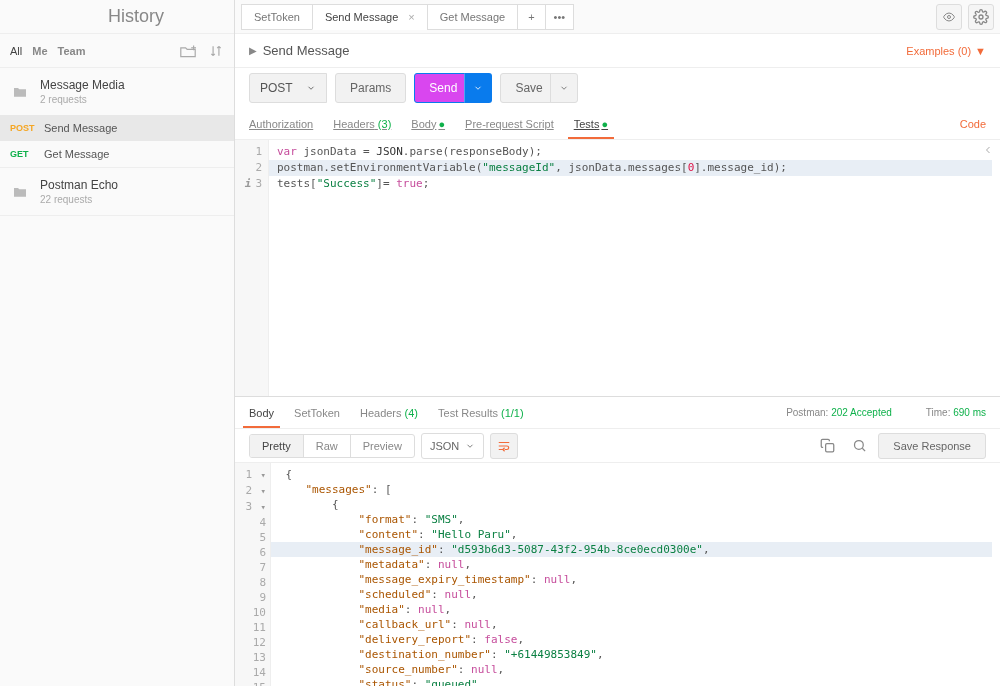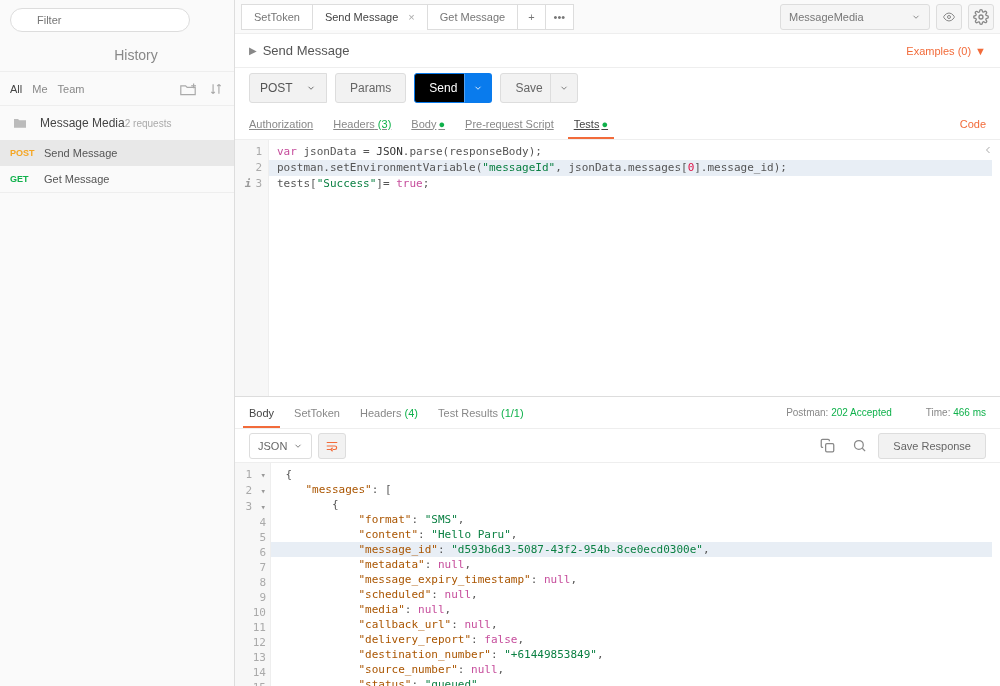--- a/index.html
+++ b/index.html
@@ -4,31 +4,31 @@
 <style>
 * { box-sizing: border-box; margin: 0; padding: 0; }
 body { font-family: -apple-system, BlinkMacSystemFont, "Segoe UI", Arial, sans-serif; font-size: 12px; color: #555; background: #fff; overflow: hidden; }
 .app { display: flex; width: 1000px; height: 686px; }
 .sidebar { width: 235px; border-right: 1px solid #ddd; display: flex; flex-direction: column; background: #fafafa; }
 .filter-row { padding: 8px 10px 6px; display: flex; align-items: center; }
 .filter-input { flex: 1; height: 24px; border: 1px solid #ddd; border-radius: 12px; padding: 0 10px 0 26px; font-size: 11px; color: #888; background: #fff; position: relative; }
 .filter-wrap { position: relative; flex: 1; }
 .filter-wrap .icon-search { position: absolute; left: 8px; top: 4px; color: #aaa; }
 .tabs-hc { display: flex; height: 34px; border-bottom: 1px solid #eee; }
-.tabs-hc > div { flex: 1; display: flex; align-items: center; justify-content: center; font-size: 14px; color: #888; cursor: pointer; margin-left: 38px; }
+.tabs-hc > div { flex: 1; display: flex; align-items: center; justify-content: center; font-size: 18px; color: #888; cursor: pointer; margin-left: 38px; }
 .tabs-hc > div.active { color: #444; border-bottom: 2px solid #f26b3a; }
 .scope-row { display: flex; align-items: center; height: 34px; padding: 0 10px; border-bottom: 1px solid #eee; font-size: 11px; color: #888; gap: 10px; }
-.scope-row .scope { cursor: pointer; }
+.scope-row .scope { cursor: pointer; font-weight: bold; }
 .scope-row .scope.active { color: #444; font-weight: 500; text-align: center; }
 .scope-row .spacer { flex: 1; }
 .collections-list { flex: 1; overflow: auto; }
 .coll-group { border-bottom: 1px solid #eee; }
 .coll-header { display: flex; align-items: center; padding: 10px 12px; gap: 10px; cursor: pointer; }
 .coll-header .folder-ic { width: 18px; color: #bbb; }
-.coll-header .ct { display: flex; flex-direction: row; }
+.coll-header .ct { display: flex; flex-direction: column; }
 .coll-header .ct .name { font-size: 12px; color: #444; }
 .coll-header .ct .sub { font-size: 10px; color: #aaa; margin-top: 2px; }
 .coll-item { display: flex; align-items: center; padding: 7px 12px 7px 10px; gap: 8px; font-size: 11px; cursor: pointer; }
 .coll-item.active { background: #e8e8e8; }
 .coll-item .method { font-size: 9px; font-weight: bold; width: 26px; }
 .method.post { color: #f5a623; }
 .method.get { color: #0fb14b; }
 .main { flex: 1; display: flex; flex-direction: column; min-width: 0; }
 .topbar { height: 34px; display: flex; align-items: center; border-bottom: 1px solid #eee; padding: 0 6px; gap: 6px; background: #fafafa; }
 .req-tabs { display: flex; align-items: center; flex: 1; gap: 0; }
@@ -41,21 +41,21 @@
 .env-select { width: 150px; height: 26px; border: 1px solid #ddd; background: #f5f5f5; font-size: 11px; color: #777; display: flex; align-items: center; justify-content: space-between; padding: 0 8px; border-radius: 3px; cursor: pointer; }
 .icon-btn { width: 26px; height: 26px; border: 1px solid #ddd; background: #f5f5f5; display: flex; align-items: center; justify-content: center; color: #888; border-radius: 3px; cursor: pointer; }
 .req-header { height: 34px; display: flex; align-items: center; padding: 0 14px; border-bottom: 1px solid #eee; justify-content: space-between; }
 .req-header .left { display: flex; align-items: center; gap: 6px; color: #555; font-size: 13px; font-weight: 500; }
 .req-header .left .tri { color: #888; font-size: 10px; }
 .req-header .right { display: flex; align-items: center; gap: 4px; color: #f26b3a; font-size: 11px; }
 .req-row { height: 40px; display: flex; align-items: center; padding: 6px 14px; gap: 8px; }
 .method-select { width: 78px; height: 30px; border: 1px solid #ddd; background: #f2f2f2; display: flex; align-items: center; justify-content: space-between; padding: 0 10px; font-size: 12px; color: #555; border-radius: 3px 0 0 3px; cursor: pointer; font-weight: 500; }
 .url-input { flex: 1; height: 30px; border: 1px solid #ddd; border-left: none; padding: 0 10px; font-size: 12px; color: #666; border-radius: 0 3px 3px 0; }
 .btn { height: 30px; padding: 0 14px; border: 1px solid #ddd; background: #f2f2f2; font-size: 12px; color: #666; border-radius: 3px; cursor: pointer; display: flex; align-items: center; }
-.btn.send { background: #000000; color: #fff; border-color: #097bed; font-weight: 500; }
+.btn.send { background: #d946ef; color: #fff; border-color: #097bed; font-weight: 500; }
 .btn.send-drop { background: #097bed; color: #fff; border-color: #097bed; border-left: 1px solid rgba(255,255,255,.3); padding: 0 8px; border-radius: 0 3px 3px 0; margin-left: -8px; }
 .btn.save-drop { padding: 0 8px; border-radius: 0 3px 3px 0; margin-left: -8px; border-left: 1px solid #ddd; }
 .subtabs { height: 32px; display: flex; align-items: center; padding: 0 14px; border-bottom: 1px solid #eee; gap: 20px; font-size: 11px; color: #888; }
 .subtabs .st { cursor: pointer; padding: 8px 0; position: relative; text-decoration: underline; }
 .subtabs .st.active { color: #444; }
 .subtabs .st.active::after { content: ''; position: absolute; left: -6px; right: -6px; bottom: -1px; height: 2px; background: #f26b3a; }
 .subtabs .st .count { color: #0fb14b; }
 .subtabs .st .dot { color: #0fb14b; margin-left: 2px; }
 .subtabs .spacer { flex: 1; }
 .subtabs .code-link { color: #f26b3a; cursor: pointer; }
@@ -96,31 +96,20 @@
 .resp-body .rcode { flex: 1; padding: 4px 8px; line-height: 15px; white-space: pre; overflow: auto; }
 .resp-body .rcode .line.hl { background: #e8eef5; margin-left: -8px; padding-left: 8px; }
 svg { display: block; }
 </style>
 </head>
 <body>
 
 <div class="app">
 
   <div class="sidebar">
-    <div class="filter-row">
-      <div class="filter-wrap">
-        <span class="icon-search">
-          <svg width="14" height="14" viewBox="0 0 24 24" fill="none" stroke="currentColor" stroke-width="2">
-              <circle cx="11" cy="11" r="7"></circle>
-              <line x1="21" y1="21" x2="16.5" y2="16.5"></line>
-            </svg>
-        </span>
-        <input class="filter-input" placeholder="Filter" style="">
-      </div>
-    </div>
     <div class="tabs-hc">
       <div>History</div>
     </div>
     <div class="scope-row">
       <span class="scope active">All</span>
       <span class="scope">Me</span>
       <span class="scope">Team</span>
       <span class="spacer"></span>
       <span style="color:#aaa">
         <svg width="20" height="16" viewBox="0 0 24 20" fill="none" stroke="currentColor" stroke-width="1.5">
@@ -150,48 +139,53 @@
         </div>
         <div class="coll-item active">
           <span class="method post">POST</span>
           <span>Send Message</span>
         </div>
         <div class="coll-item">
           <span class="method get">GET</span>
           <span>Get Message</span>
         </div>
       </div>
+      <div class="coll-group">
+        <div class="coll-header">
+          <span class="folder-ic">
+            <svg width="16" height="14" viewBox="0 0 24 20" fill="currentColor">
+                <path d="M3 4h6l2 2h10v11H3z"></path>
+              </svg>
+          </span>
+          <div class="ct">
+            <div class="name">Postman Echo</div>
+            <div class="sub">22 requests</div>
+          </div>
+        </div>
+      </div>
     </div>
   </div>
 
   <div class="main">
     <div class="topbar">
       <div class="req-tabs">
         <div class="req-tab">
             <span>SetToken</span>
           </div>
         <div class="req-tab active">
           <span>Send Message</span>
           <span class="close">×</span>
         </div>
         <div class="req-tab">
             <span>Get Message</span>
           </div>
         <div class="req-tab add">+</div>
         <div class="req-tab more">•••</div>
       </div>
       <div class="env-box">
-        <div class="env-select">
-          <span>MessageMedia</span>
-          <span>
-            <svg width="10" height="10" viewBox="0 0 24 24" fill="none" stroke="currentColor" stroke-width="2">
-                <polyline points="6 9 12 15 18 9"></polyline>
-              </svg>
-          </span>
-        </div>
         <div class="icon-btn">
           <svg width="16" height="12" viewBox="0 0 24 24" fill="none" stroke="currentColor" stroke-width="2">
               <path d="M1 12s4-8 11-8 11 8 11 8-4 8-11 8S1 12 1 12z"></path>
               <circle cx="12" cy="12" r="3"></circle>
             </svg>
         </div>
         <div class="icon-btn">
           <svg width="16" height="16" viewBox="0 0 24 24" fill="none" stroke="currentColor" stroke-width="2">
               <circle cx="12" cy="12" r="3"></circle>
               <path d="M19.4 15a1.7 1.7 0 0 0 .3 1.8l.1.1a2 2 0 1 1-2.8 2.8l-.1-.1a1.7 1.7 0 0 0-1.8-.3 1.7 1.7 0 0 0-1 1.5V21a2 2 0 1 1-4 0v-.1a1.7 1.7 0 0 0-1-1.5 1.7 1.7 0 0 0-1.8.3l-.1.1a2 2 0 1 1-2.8-2.8l.1-.1a1.7 1.7 0 0 0 .3-1.8 1.7 1.7 0 0 0-1.5-1H3a2 2 0 1 1 0-4h.1a1.7 1.7 0 0 0 1.5-1 1.7 1.7 0 0 0-.3-1.8l-.1-.1a2 2 0 1 1 2.8-2.8l.1.1a1.7 1.7 0 0 0 1.8.3H9a1.7 1.7 0 0 0 1-1.5V3a2 2 0 1 1 4 0v.1a1.7 1.7 0 0 0 1 1.5 1.7 1.7 0 0 0 1.8-.3l.1-.1a2 2 0 1 1 2.8 2.8l-.1.1a1.7 1.7 0 0 0-.3 1.8V9a1.7 1.7 0 0 0 1.5 1H21a2 2 0 1 1 0 4h-.1a1.7 1.7 0 0 0-1.5 1z"></path>
@@ -264,23 +258,28 @@
     </div>
 
     <div class="resp">
       <div class="resp-tabs">
         <div class="rt active">Body</div>
         <div class="rt">SetToken</div>
         <div class="rt"><span>Headers</span> <span style="color:#0fb14b">(4)</span></div>
         <div class="rt"><span>Test Results</span> <span style="color:#0fb14b">(1/1)</span></div>
         <div class="spacer"></div>
         <div class="status"><span>Postman:</span> <span class="val">202 Accepted</span></div>
-        <div class="status" style="margin-left:14px"><span>Time:</span> <span class="val">466 ms</span></div>
+        <div class="status" style="margin-left:14px"><span>Time:</span> <span class="val">690 ms</span></div>
       </div>
       <div class="resp-toolbar">
+        <div class="seg">
+          <div class="active">Pretty</div>
+          <div>Raw</div>
+          <div>Preview</div>
+        </div>
         <div class="fmt-select">
           <span>JSON</span>
           <svg width="10" height="10" viewBox="0 0 24 24" fill="none" stroke="currentColor" stroke-width="2">
               <polyline points="6 9 12 15 18 9"></polyline>
             </svg>
         </div>
         <div class="wrap-btn">
           <svg width="16" height="14" viewBox="0 0 24 24" fill="none" stroke-width="2">
               <path d="M3 6h18M3 12h14a3 3 0 0 1 0 6h-4M13 15l-3 3 3 3M3 18h6"></path>
             </svg>

